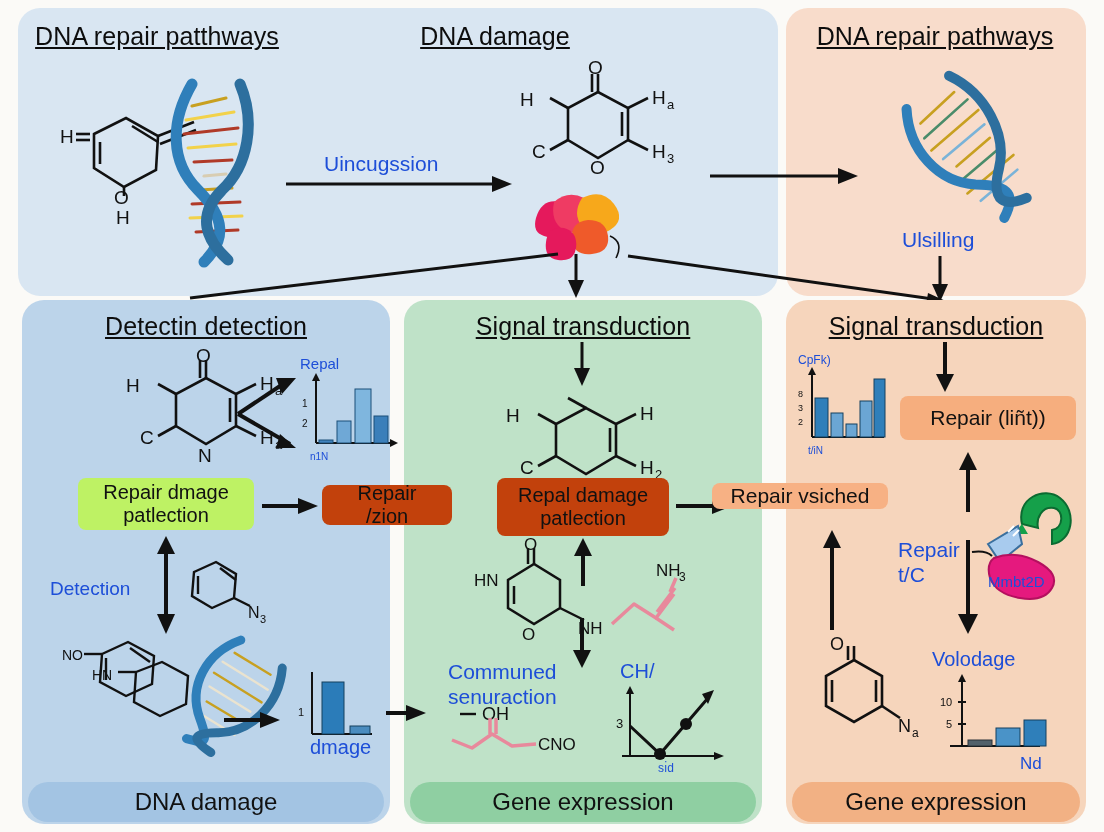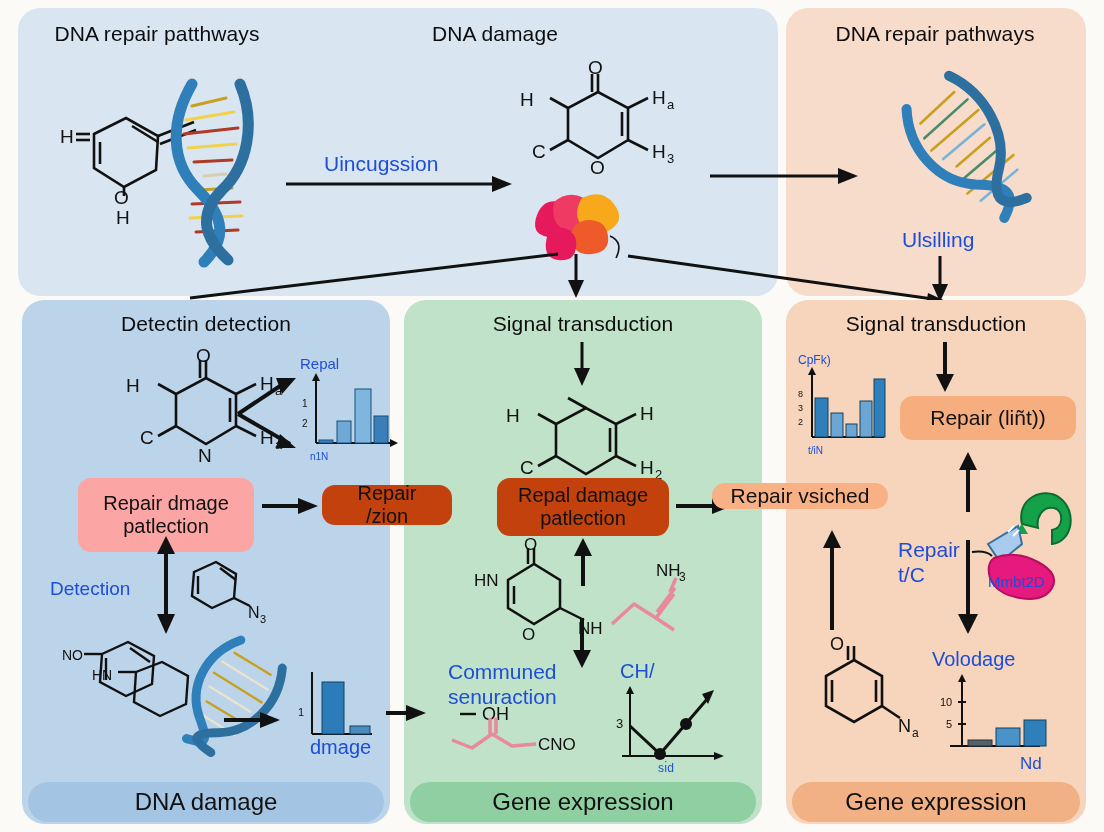--- a/index.html
+++ b/index.html
@@ -7,30 +7,30 @@
     width: 1104px; height: 832px;
     background: #fbfaf7;
     font-family: "Liberation Sans", sans-serif;
     overflow: hidden;
     position: relative;
   }
   #stage { position: absolute; inset: 0; }
   .panel { position: absolute; border-radius: 22px; }
   .ptitle {
     position: absolute; text-align: center;
-    font-size: 21px; color: #0d0d0d; white-space: nowrap;
-    font-weight: 400; letter-spacing: .1px;
+    font-size: 25px; color: #0d0d0d; white-space: nowrap;
+    font-weight: 400; letter-spacing: .1px; text-decoration: underline;
   }
   .footer-pill {
     position: absolute; border-radius: 20px;
     display: flex; align-items: center; justify-content: center;
     font-size: 24px; color: #111;
   }
   .pill {
-    position: absolute; border-radius: 13px;
+    position: absolute; border-radius: 8px;
     display: flex; align-items: center; justify-content: center;
     text-align: center; font-size: 20px; color: #111; line-height: 1.15;
     padding: 6px 14px;
   }
   .lbl {
     position: absolute; font-size: 19px; color: #1d4ed8;
     white-space: nowrap; line-height: 1.12;
   }
   .lbl.small { font-size: 15px; }
   .lbl.tiny  { font-size: 12px; }
@@ -211,21 +211,21 @@
       <text x="6" y="32" font-size="10" fill="#111" font-family="'Liberation Sans',sans-serif">1</text>
       <text x="6" y="52" font-size="10" fill="#111" font-family="'Liberation Sans',sans-serif">2</text>
       <rect x="23" y="65" width="14" height="3" fill="#3f82bd" stroke="#1b4e78" stroke-width="1"></rect>
       <rect x="41" y="46" width="14" height="22" fill="#6fa8d6" stroke="#1b4e78" stroke-width="1"></rect>
       <rect x="59" y="14" width="16" height="54" fill="#7fb6de" stroke="#1b4e78" stroke-width="1"></rect>
       <rect x="78" y="41" width="14" height="27" fill="#3b7fba" stroke="#1b4e78" stroke-width="1"></rect>
     </svg>
     <div class="lbl micro" style="position:relative; left:14px; top:-10px;">n1N</div>
   </div>
 
-  <div class="pill" style="left:78px; top:478px; width:176px; height:74px; background:#fca5a5;">
+  <div class="pill" style="left:78px; top:478px; width:176px; height:52px; background:#bef264;">
     <span>
       <span>Repair dmage</span><br>
       <span>patlection</span>
     </span>
   </div>
 
   <svg class="arrow" style="left:262px; top:498px;" width="58" height="20">
     <line x1="0" y1="8" x2="38" y2="8" stroke="#111" stroke-width="4"></line>
     <polygon points="36,0 56,8 36,16" fill="#111"></polygon>
   </svg>

